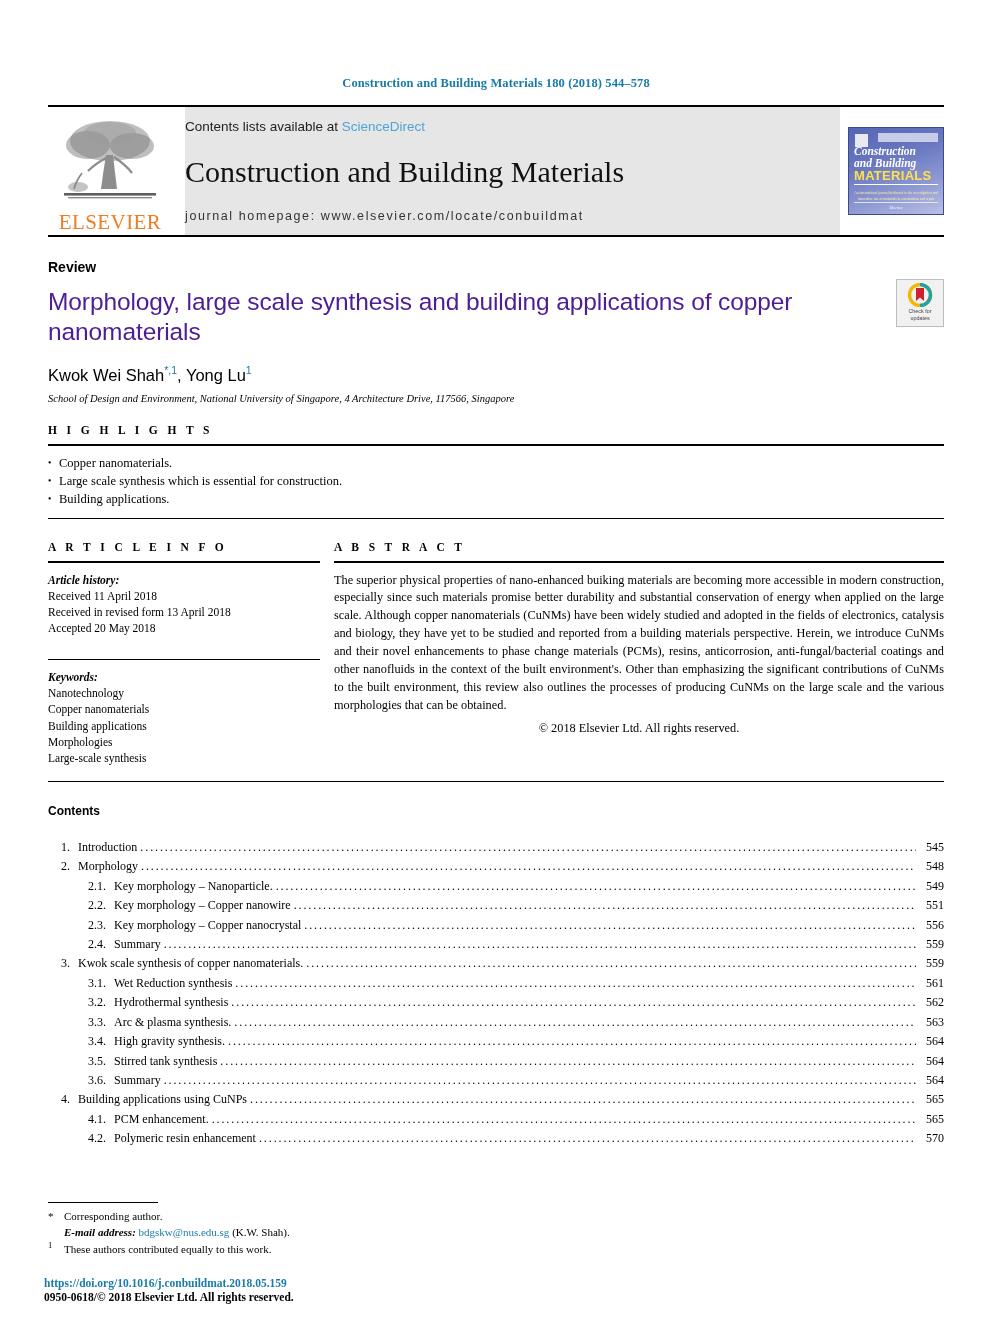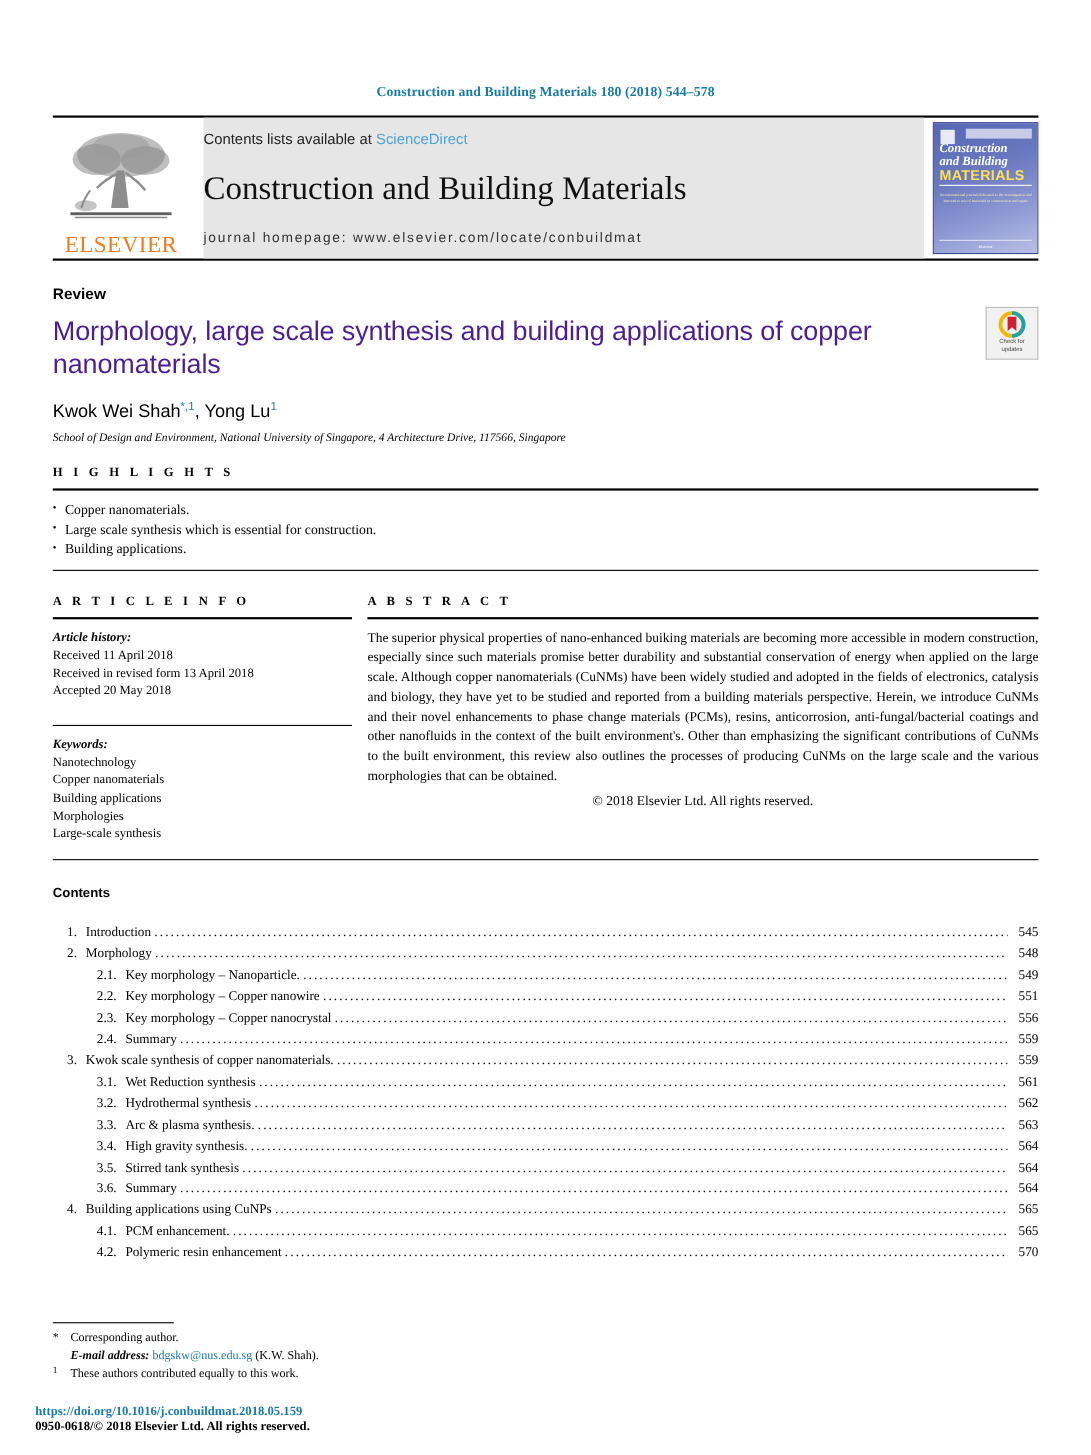--- a/index.html
+++ b/index.html
@@ -89,21 +89,21 @@
     font-family: "Liberation Sans", sans-serif;
     font-size: 12.5px;
     color: #333;
     letter-spacing: 1.6px;
   }
   .cover-thumb {
     flex: 0 0 96px;
     width: 96px;
     margin-left: 8px;
     align-self: center;
-    height: 120px;
+    height: 88px;
     position: relative;
   }
   .cover-inner {
     position: absolute;
     inset: 0;
     background: linear-gradient(160deg,#5566b5 0%,#6a78c0 38%,#8f9ad4 70%,#b9c0e4 100%);
     border: 1px solid #3b4a93;
     box-sizing: border-box;
     padding: 5px 5px 4px 5px;
     display: flex;
@@ -216,21 +216,21 @@
   .footnotes { position: absolute; left: 48px; bottom: 66px; width: 420px; }
   .fn-rule { border-top: 1px solid #000; width: 110px; margin-bottom: 5px; }
   .fn-line {
     font-family: "Liberation Serif", serif; font-size: 11px; line-height: 1.5;
     padding-left: 16px; position: relative;
   }
   .fn-mark { position: absolute; left: 0; top: 0; }
   .fn-mark.sup { top: -2px; font-size: 8.5px; }
   .fn-italic { font-style: italic; font-weight: bold; }
   .fn-link { color: #1a7ba8; }
-  .doi-block { position: absolute; left: 32px; bottom: 20px; }
+  .doi-block { position: absolute; left: 44px; bottom: 20px; }
   .doi-line { font-family: "Liberation Serif", serif; font-weight: bold; font-size: 11.5px; color: #1a7ba8; }
   .issn-line { font-family: "Liberation Serif", serif; font-weight: bold; font-size: 11.5px; color: #000; margin-top: 2px;}
 </style>
 </head>
 <body>
 
 <div class="page">
 
   <div class="running-head">Construction and Building Materials 180 (2018) 544–578</div>
 

